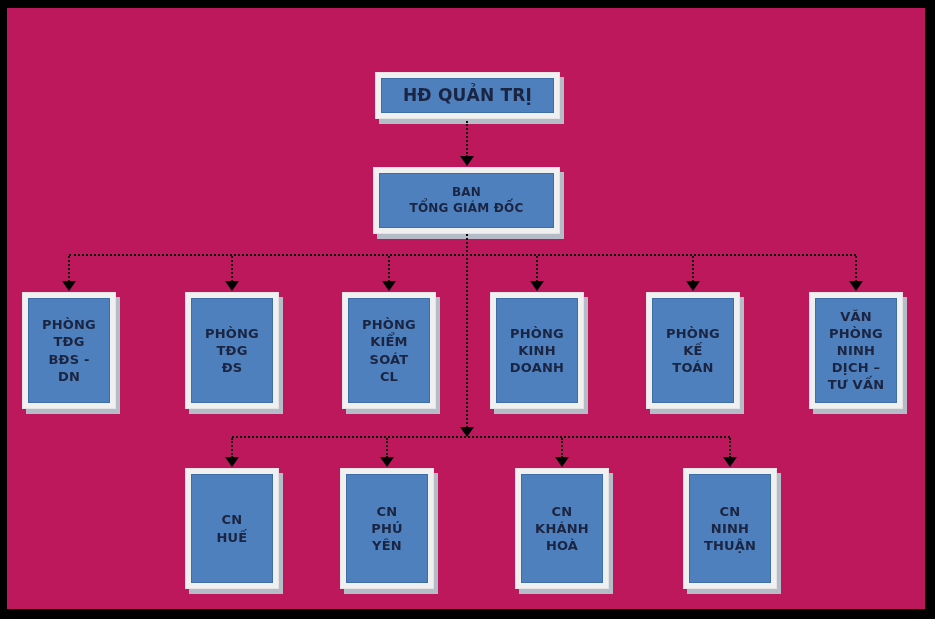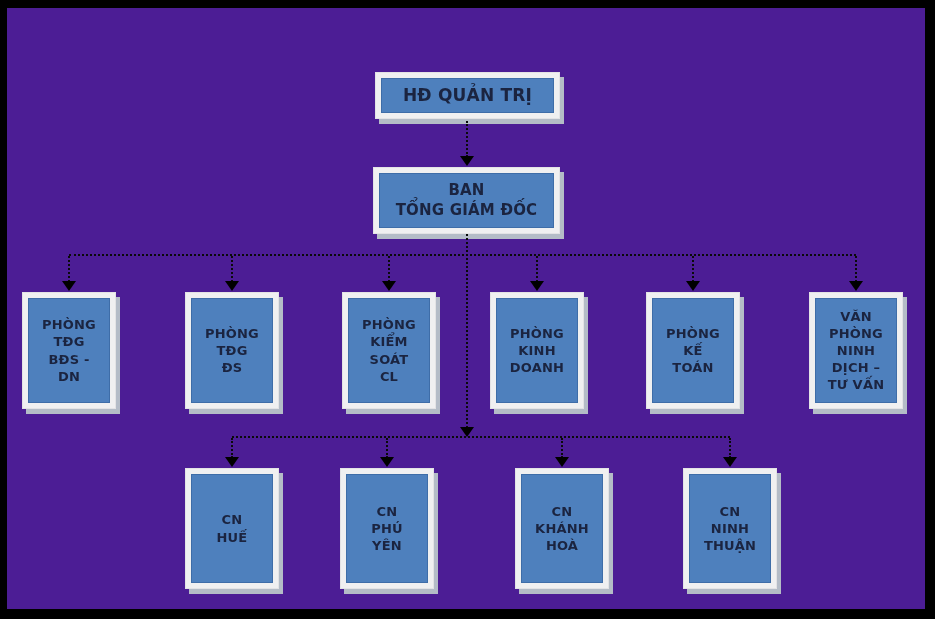--- a/index.html
+++ b/index.html
@@ -1,21 +1,21 @@
 <!DOCTYPE html>
 <html><head>
 <meta charset="utf-8">
 <style>
   html, body { margin: 0; padding: 0; background: #ffffff; }
   .page {
     position: relative;
     width: 935px;
     height: 619px;
     box-sizing: border-box;
-    background: #4c1d95;
+    background: #be185d;
     border-style: solid;
     border-color: #000000;
     border-width: 8px 10px 10px 7px;
     overflow: hidden;
     font-family: "DejaVu Sans", "Liberation Sans", sans-serif;
   }
   .canvas { position: absolute; left: -7px; top: -8px; width: 935px; height: 619px; }
 
   
   .node {
@@ -38,21 +38,21 @@
   }
   .node-label {
     white-space: pre-line;
     font-weight: bold;
     color: #1b2440;
     font-size: 13px;
     line-height: 1.32;
     letter-spacing: 0.2px;
   }
   .node--xl .node-label { font-size: 17px; line-height: 1.2; }
-  .node--lg .node-label { font-size: 15px; line-height: 1.3; }
+  .node--lg .node-label { font-size: 12px; line-height: 1.3; }
 
   
   .hline { position: absolute; height: 0; border-top: 2px dotted #0a0a0a; }
   .vline { position: absolute; width: 0; border-left: 2px dotted #0a0a0a; }
   .arrow-down {
     position: absolute;
     width: 0; height: 0;
     border-left: 7px solid transparent;
     border-right: 7px solid transparent;
     border-top: 10px solid #000000;

